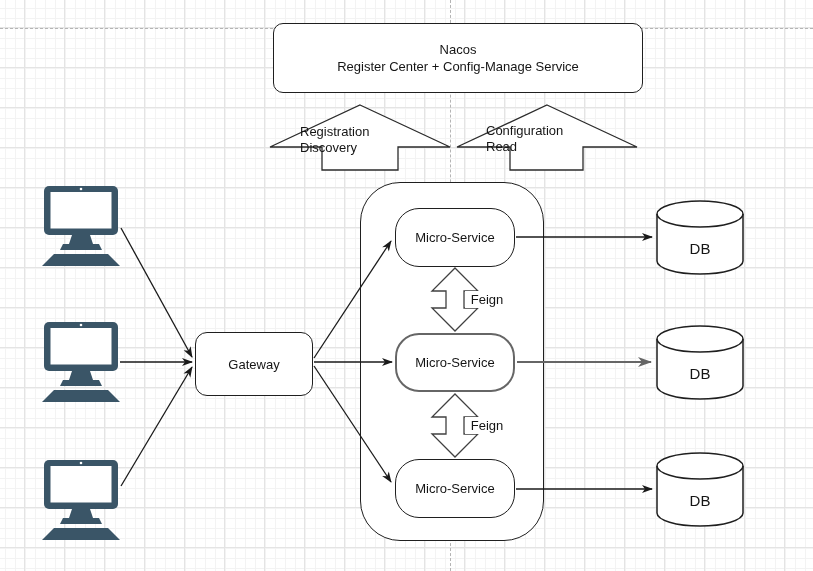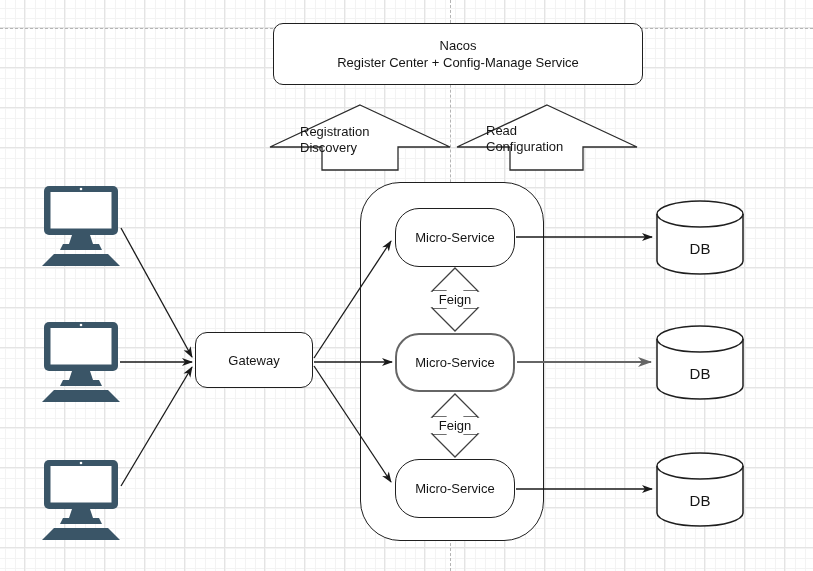--- a/index.html
+++ b/index.html
@@ -15,34 +15,34 @@
   }
   .guide{position:absolute;z-index:0;}
   .guide-v{left:450px;top:0;height:571px;width:0;border-left:1px dashed #b4b4b4;}
   .guide-h{top:28px;left:0;width:813px;height:0;border-top:1px dashed #b4b4b4;}
   .node{
     position:absolute;background:#ffffff;border:1.5px solid #1f1f1f;
     display:flex;flex-direction:column;align-items:center;justify-content:center;
     text-align:center;font-size:13px;line-height:17px;z-index:3;box-sizing:border-box;
   }
   .container-box{left:360px;top:182px;width:184px;height:359px;border-radius:40px;z-index:1;}
-  .nacos{left:273px;top:23px;width:370px;height:62px;border-radius:10px;}
-  .gateway{left:195px;top:332px;width:118px;height:56px;border-radius:12px;}
+  .nacos{left:273px;top:23px;width:370px;height:70px;border-radius:10px;}
+  .gateway{left:195px;top:332px;width:118px;height:64px;border-radius:12px;}
   .ms{left:395px;width:120px;height:59px;border-radius:24px;}
   .ms1{top:208px;} .ms2{top:333px;border-color:#666666;border-width:2px;} .ms3{top:459px;}
   .svg-layer{position:absolute;left:0;top:0;z-index:2;pointer-events:none;}
   .arrow-label{
     position:absolute;z-index:3;text-align:left;font-size:13px;line-height:16px;
     width:122px;background:transparent;
   }
   .arrow-label-1{left:300px;top:124px;}
   .arrow-label-2{left:486px;top:123px;}
   .feign-label{
     position:absolute;z-index:3;background:#ffffff;font-size:13px;
-    width:44px;height:17px;display:flex;align-items:center;justify-content:center;
+    width:44px;height:17px;display:flex;align-items:center;justify-content:center;margin-left:32px;
   }
   .feign-label-1{left:433px;top:291px;}
   .feign-label-2{left:433px;top:417px;}
   .db-label{
     position:absolute;z-index:3;width:88px;height:16px;font-size:15px;
     display:flex;align-items:center;justify-content:center;
   }
   .db-label-1{left:656px;top:240px;}
   .db-label-2{left:656px;top:365px;}
   .db-label-3{left:656px;top:492px;}
@@ -109,22 +109,22 @@
   <div class="node nacos">
     <div>Nacos</div>
     <div>Register Center + Config-Manage Service</div>
   </div>
 
   <div class="arrow-label arrow-label-1">
     <div>Registration</div>
     <div>Discovery</div>
   </div>
   <div class="arrow-label arrow-label-2">
+    <div>Configuration</div>
     <div>Read</div>
-    <div>Configuration</div>
   </div>
 
   <div class="node gateway">
     <div>Gateway</div>
   </div>
 
   <div class="node ms ms1">
     <div>Micro-Service</div>
   </div>
   <div class="node ms ms2">

